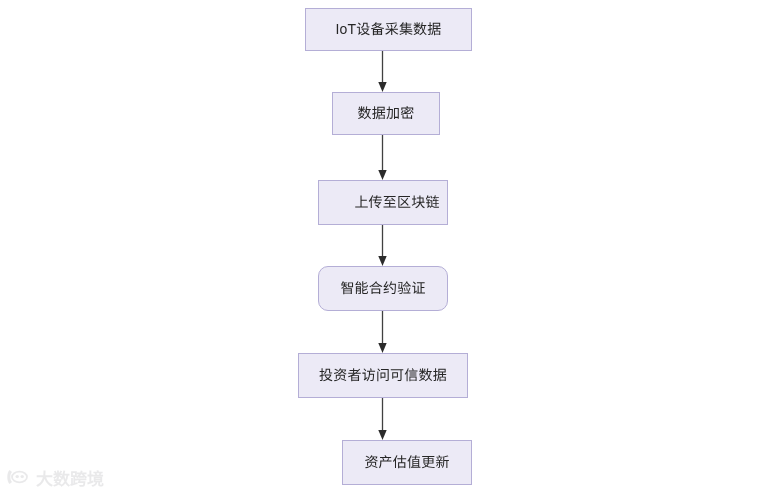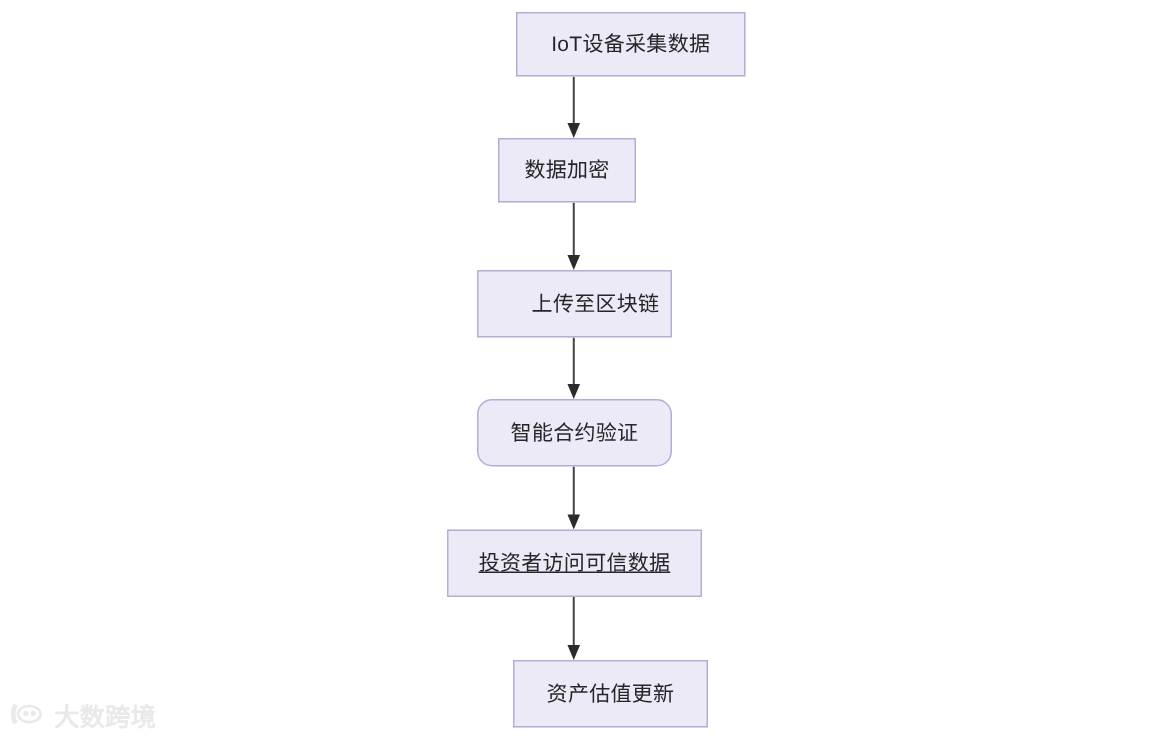--- a/index.html
+++ b/index.html
@@ -110,37 +110,37 @@
     </svg>
   </div>
 
   <div class="connector" style="left:374px; top:398px; width:17px; height:42px;">
     <svg width="17" height="42" viewBox="0 0 17 42" aria-hidden="true">
       <line x1="8.5" y1="0" x2="8.5" y2="34" stroke="#404040" stroke-width="1.3"></line>
       <polygon points="8.5,42 4.3,32 12.7,32" fill="#2b2b2b"></polygon>
     </svg>
   </div>
 
-  <div class="node" style="left:305px; top:8px; width:153px; height:43px;margin-left:39px;">
+  <div class="node" style="left:305px; top:8px; width:167px; height:43px;">
     <span class="node-label">IoT设备采集数据</span>
   </div>
 
-  <div class="node" style="left:332px; top:92px; width:92px; height:43px;">
+  <div class="node" style="left:332px; top:92px; width:108px; height:43px;">
     <span class="node-label">数据加密</span>
   </div>
 
   <div class="node" style="left:318px; top:180px; width:130px; height:45px;padding-left:28px;">
     <span class="node-label">上传至区块链</span>
   </div>
 
   <div class="node" style="left:318px; top:266px; width:130px; height:45px;border-radius:10px;">
     <span class="node-label">智能合约验证</span>
   </div>
 
-  <div class="node" style="left:298px; top:353px; width:170px; height:45px;text-decoration:underline;">
+  <div class="node" style="left:298px; top:353px; width:170px; height:45px;">
     <span class="node-label">投资者访问可信数据</span>
   </div>
 
   <div class="node" style="left:318px; top:440px; width:130px; height:45px;margin-left:24px;">
     <span class="node-label">资产估值更新</span>
   </div>
 
   <div id="watermark">
     <span class="wm-mark">
       <svg width="26" height="20" viewBox="0 0 26 20" aria-hidden="true">

